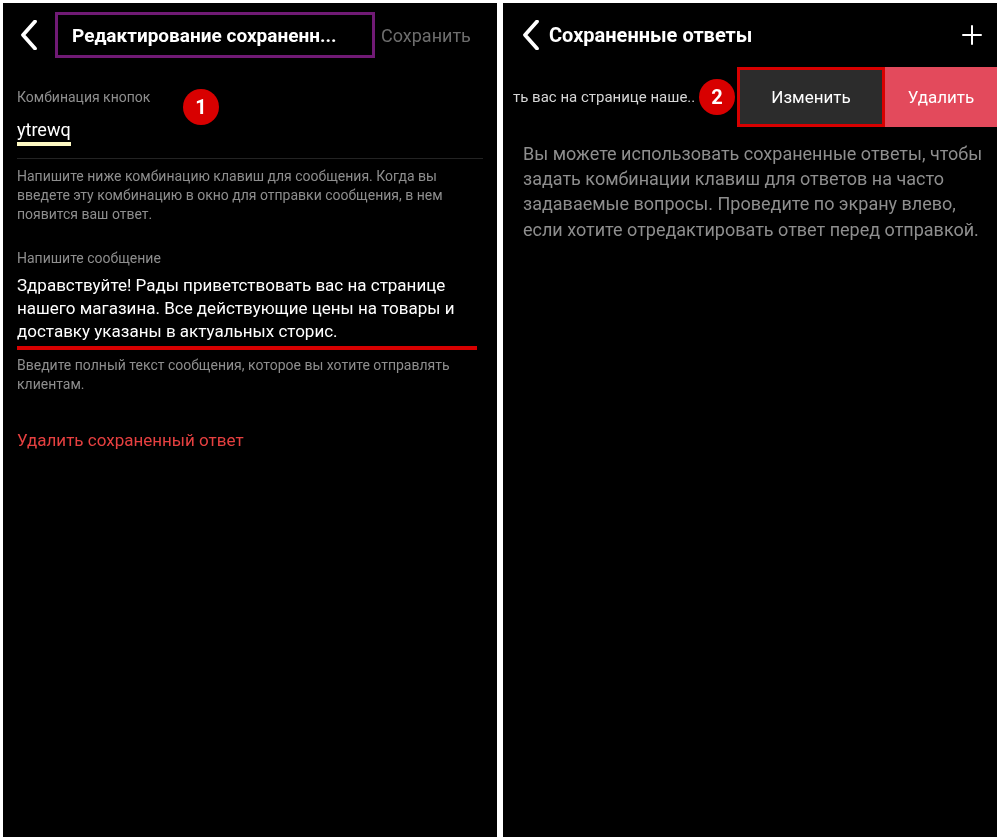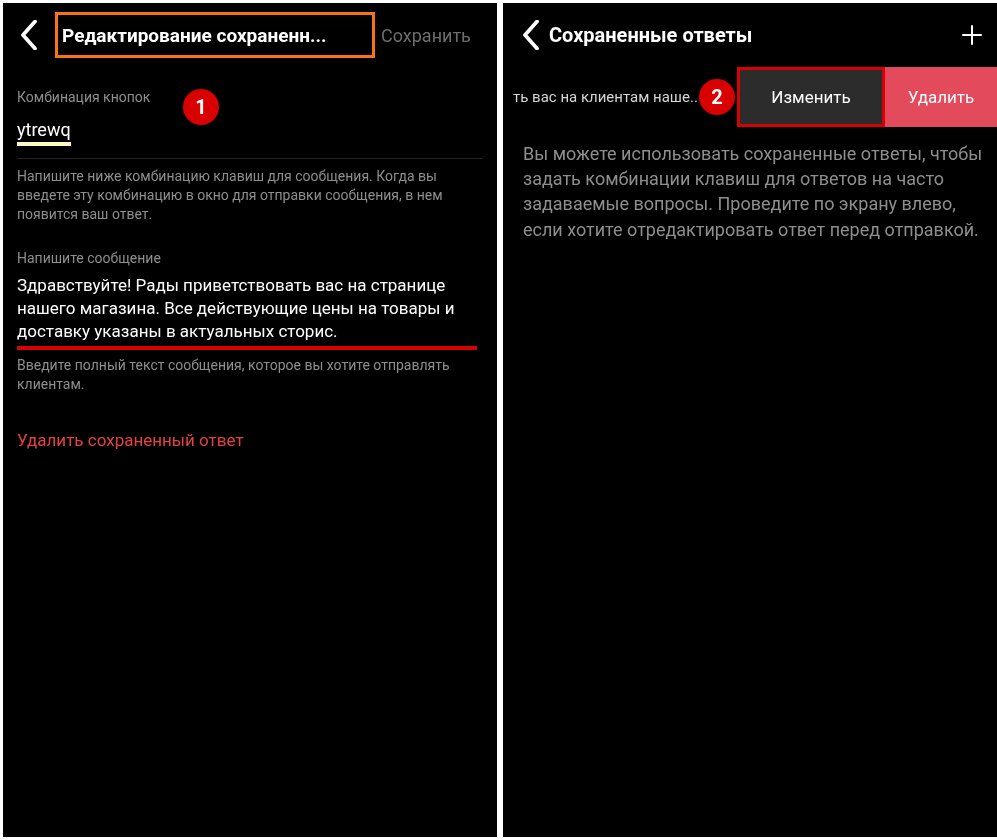--- a/index.html
+++ b/index.html
@@ -31,22 +31,22 @@
     width: 36px;
     height: 36px;
     display: flex;
     align-items: center;
     justify-content: center;
     color: #fff;
     flex-shrink: 0;
   }
   .back-chevron svg { width: 18px; height: 30px; }
   .title-box {
-    border: 3px solid #f97316;
-    padding: 6px 4px;
+    border: 3px solid #701a75;
+    padding: 6px 14px;
     margin-left: 8px;
     width: 320px;
     height: 46px;
     display: flex;
     align-items: center;
   }
   .title1 {
     color: #fff;
     font-weight: 700;
     font-size: 19px;
@@ -239,19 +239,19 @@
       <svg viewBox="0 0 24 24" width="24" height="24">
         <line x1="12" y1="3" x2="12" y2="21" stroke="currentColor" stroke-width="2" stroke-linecap="round"></line>
         <line x1="3" y1="12" x2="21" y2="12" stroke="currentColor" stroke-width="2" stroke-linecap="round"></line>
       </svg>
     </div>
   </div>
 
   <div class="badge badge2">2</div>
 
   <div class="swipe-row">
-    <div class="preview-cell">ть вас на клиентам наше..</div>
+    <div class="preview-cell">ть вас на странице наше..</div>
     <div class="edit-cell">Изменить</div>
     <div class="delete-cell">Удалить</div>
   </div>
 
   <div class="info-text">Вы можете использовать сохраненные ответы, чтобы задать комбинации клавиш для ответов на часто задаваемые вопросы. Проведите по экрану влево, если хотите отредактировать ответ перед отправкой.</div>
 </div>
 
 </body></html>

